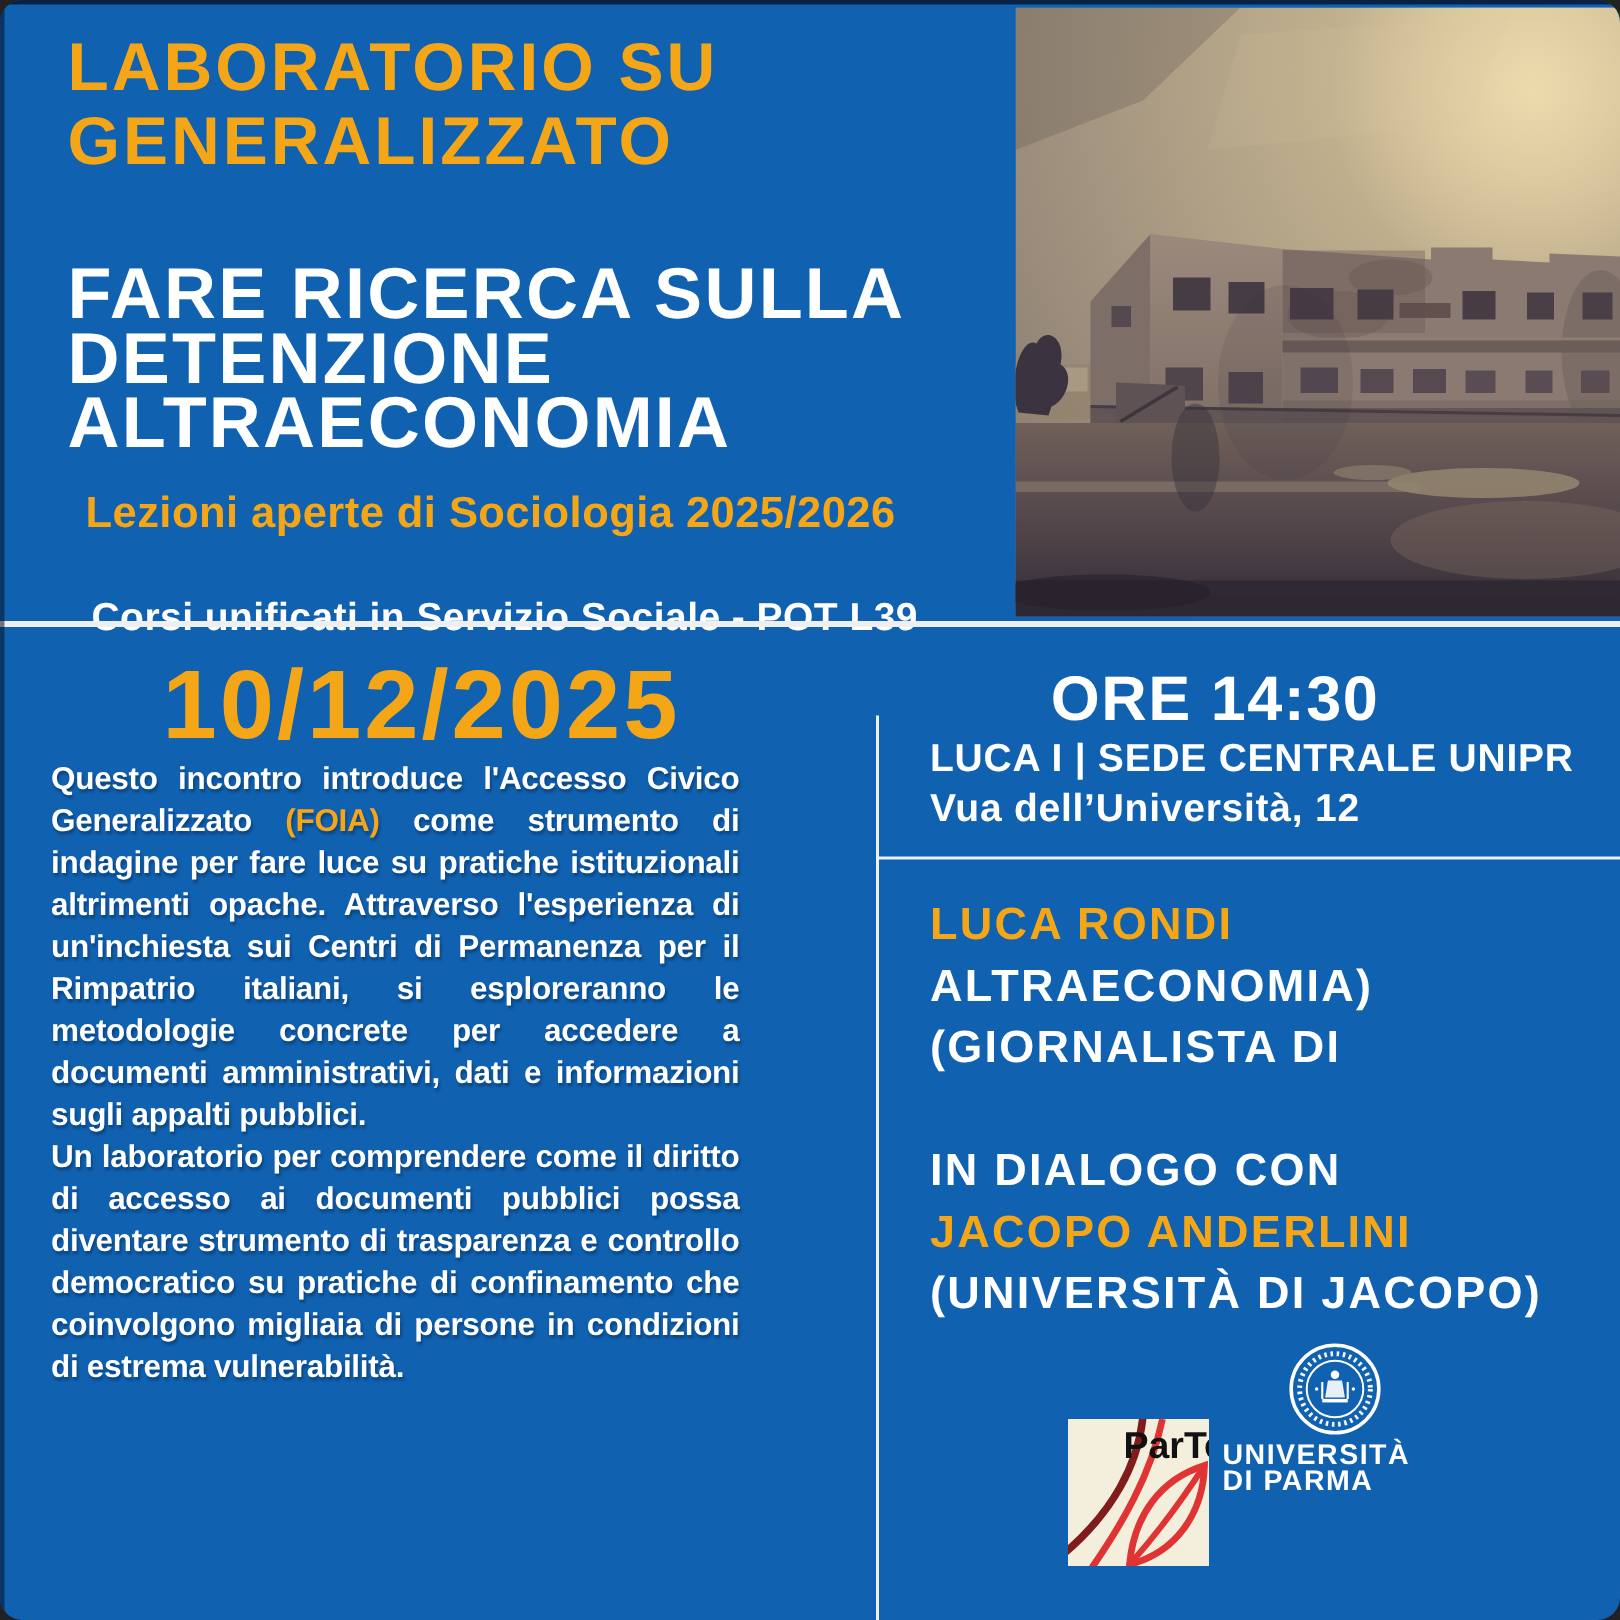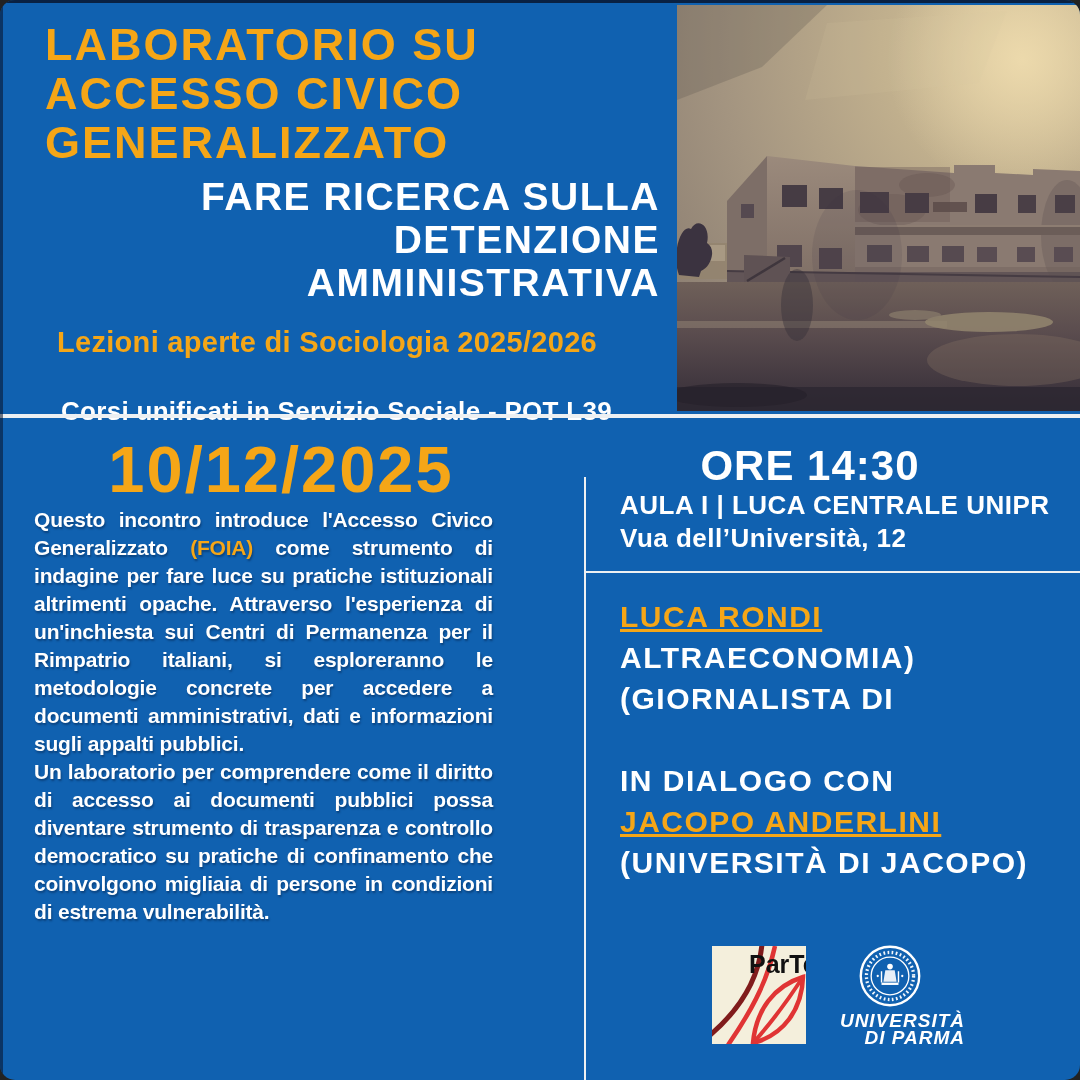--- a/index.html
+++ b/index.html
@@ -16,51 +16,51 @@
   .photo{position:absolute;left:677px;top:5px;width:403px;height:406px;}
   .photo svg{display:block;}
   
   .divider-main{position:absolute;left:0;top:414px;width:1080px;height:4px;background:var(--divider,#EDF0F2);}
   .divider-v{position:absolute;left:584px;top:477px;width:2px;height:603px;background:var(--divider,#EDF0F2);}
   .divider-right{position:absolute;left:586px;top:571px;width:494px;height:2px;background:var(--divider,#EDF0F2);}
   
   .title-block{position:absolute;left:45px;top:20px;width:615px;color:var(--accent,#F5A617);
     font-size:45px;line-height:49px;letter-spacing:2px;}
   .subtitle-block{position:absolute;left:45px;top:175px;width:615px;color:var(--text-white,#fff);
-    font-size:39px;line-height:43px;letter-spacing:1.5px;text-align:right;}
+    font-size:48px;line-height:43px;letter-spacing:1.5px;}
   .series-1{position:absolute;left:57px;top:324px;width:600px;color:var(--accent,#F5A617);
     font-size:29px;line-height:36px;letter-spacing:.3px;}
   .series-2{position:absolute;left:61px;top:362px;width:600px;color:var(--text-white,#fff);
     font-size:26px;line-height:34px;letter-spacing:.3px;margin-top:32px;}
   
   .date{position:absolute;left:36px;top:434px;width:490px;text-align:center;
     color:var(--accent,#F5A617);font-size:65px;line-height:72px;letter-spacing:2px;}
   .description{position:absolute;left:34px;top:506px;width:459px;color:var(--text-white,#fff);
     font-size:21px;line-height:28px;letter-spacing:-0.2px;text-align:justify;
     text-shadow:1px 2px 2px rgba(0,20,50,.4);}
   .description p{margin:0;}
   .hl{color:var(--accent,#F5A617);}
   
   .time{position:absolute;left:584px;top:441px;width:452px;text-align:center;
     color:var(--text-white,#fff);font-size:42px;line-height:50px;letter-spacing:1px;}
   .venue{position:absolute;left:620px;top:489px;width:440px;color:var(--text-white,#fff);
     font-size:26px;line-height:33px;letter-spacing:.5px;}
   .speakers{position:absolute;left:620px;top:596px;width:440px;color:var(--text-white,#fff);
     font-size:30px;line-height:41px;letter-spacing:1.5px;}
-  .speakers .orange{color:var(--accent,#F5A617);text-decoration:underline;}
+  .speakers .orange{color:var(--accent,#F5A617);}
   .speakers .spacer{height:41px;}
   
   .parter-logo{position:absolute;left:712px;top:946px;width:94px;height:98px;
     background:var(--parter-bg,#F4EFDC);overflow:hidden;}
   .parter-logo svg{position:absolute;left:0;top:0;}
   .parter-arcs .arc-bright{stroke:var(--parter-red,#E03434);fill:none;}
   .parter-arcs .arc-dark{stroke:var(--parter-dark-red,#801C1C);fill:none;}
   .parter-text{position:absolute;left:5px;top:5px;width:86px;color:#111;
     font-size:25px;line-height:27px;letter-spacing:0;margin-left:32px;}
-  .unipr-logo{position:absolute;left:815px;top:943px;width:150px;text-align:right;color:var(--text-white,#fff);font-style:italic;}
+  .unipr-logo{position:absolute;left:815px;top:893px;width:150px;text-align:left;color:var(--text-white,#fff);}
   .unipr-logo svg{display:block;margin:0 auto;}
   .unipr-text{margin-top:3px;font-size:19px;line-height:17px;letter-spacing:1px;}
 </style>
 </head>
 <body>
 
 <div class="poster">
 
   <div class="photo">
     <svg viewBox="0 0 403 406" width="403" height="406" preserveAspectRatio="none">
@@ -130,44 +130,43 @@
       <ellipse cx="340" cy="355" rx="90" ry="26" fill="#8a7866" opacity="0.3"></ellipse>
       <ellipse cx="120" cy="300" rx="16" ry="36" fill="#332d38" opacity="0.4"></ellipse>
       <ellipse cx="180" cy="250" rx="45" ry="65" fill="#3a333f" opacity="0.12"></ellipse>
       <rect x="0" y="382" width="403" height="24" fill="#2c2731" opacity="0.8"></rect>
       <ellipse cx="60" cy="390" rx="70" ry="12" fill="#241f2a" opacity="0.6"></ellipse>
     </svg>
   </div>
 
   <div class="title-block">
     <div>LABORATORIO SU</div>
-    <div>ACCESSO CIVICO</div>
     <div>GENERALIZZATO</div>
   </div>
   <div class="subtitle-block">
     <div>FARE RICERCA SULLA</div>
     <div>DETENZIONE</div>
-    <div>AMMINISTRATIVA</div>
+    <div>ALTRAECONOMIA</div>
   </div>
   <div class="series-1">Lezioni aperte di Sociologia 2025/2026</div>
   <div class="series-2">Corsi unificati in Servizio Sociale - POT L39</div>
 
   <div class="divider-main"></div>
   <div class="divider-v"></div>
   <div class="divider-right"></div>
 
   <div class="date">10/12/2025</div>
   <div class="description">
     <p><span>Questo incontro introduce l'Accesso Civico Generalizzato </span><span class="hl">(FOIA)</span><span> come strumento di indagine per fare luce su pratiche istituzionali altrimenti opache. Attraverso l'esperienza di un'inchiesta sui Centri di Permanenza per il Rimpatrio italiani, si esploreranno le metodologie concrete per accedere a documenti amministrativi, dati e informazioni sugli appalti pubblici.</span></p>
     <p>Un laboratorio per comprendere come il diritto di accesso ai documenti pubblici possa diventare strumento di trasparenza e controllo democratico su pratiche di confinamento che coinvolgono migliaia di persone in condizioni di estrema vulnerabilità.</p>
   </div>
 
   <div class="time">ORE 14:30</div>
   <div class="venue">
-    <div>AULA I | LUCA CENTRALE UNIPR</div>
+    <div>LUCA I | SEDE CENTRALE UNIPR</div>
     <div>Vua dell’Università, 12</div>
   </div>
 
   <div class="speakers">
     <div class="orange">LUCA RONDI</div>
     <div>ALTRAECONOMIA)</div>
     <div>(GIORNALISTA DI</div>
     <div class="spacer"></div>
     <div>IN DIALOGO CON</div>
     <div class="orange">JACOPO ANDERLINI</div>

